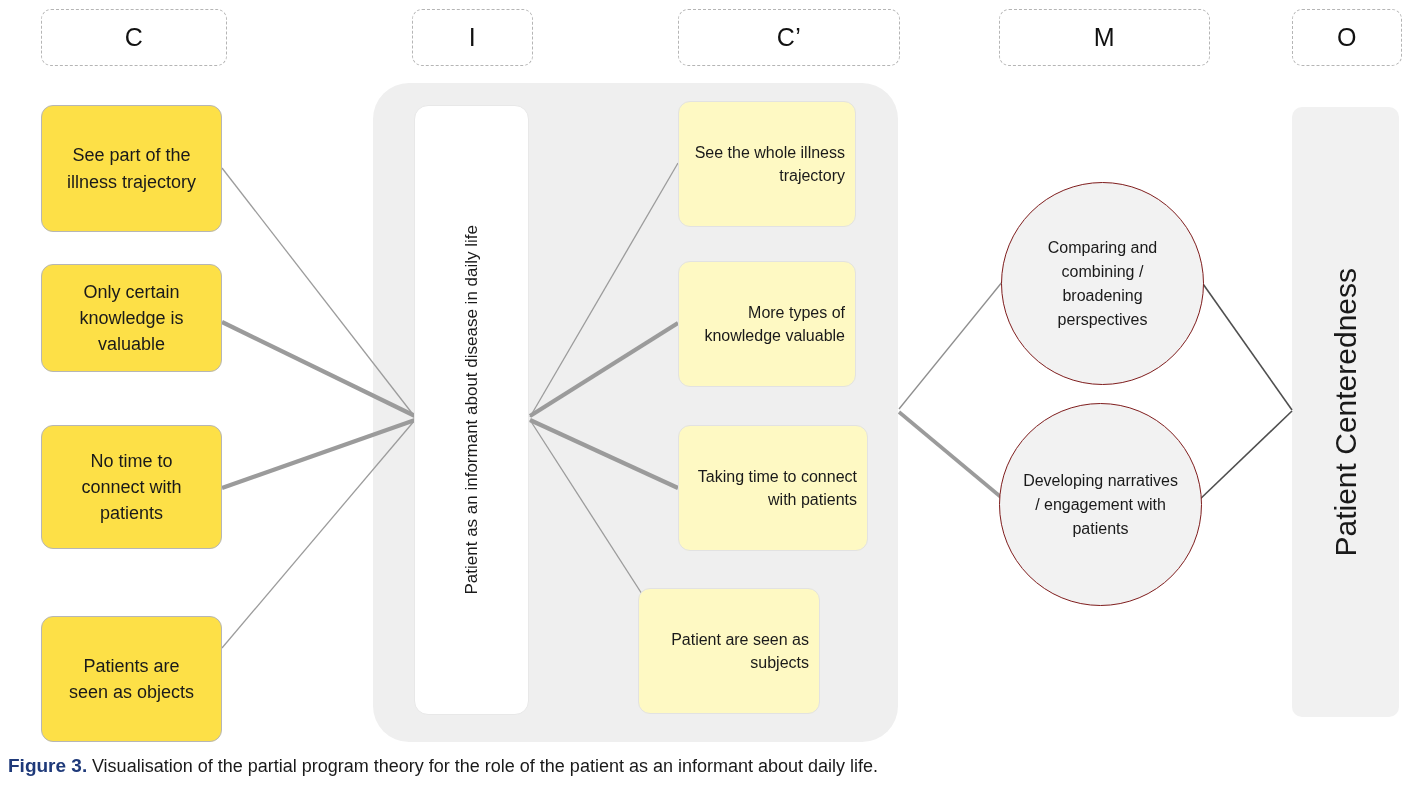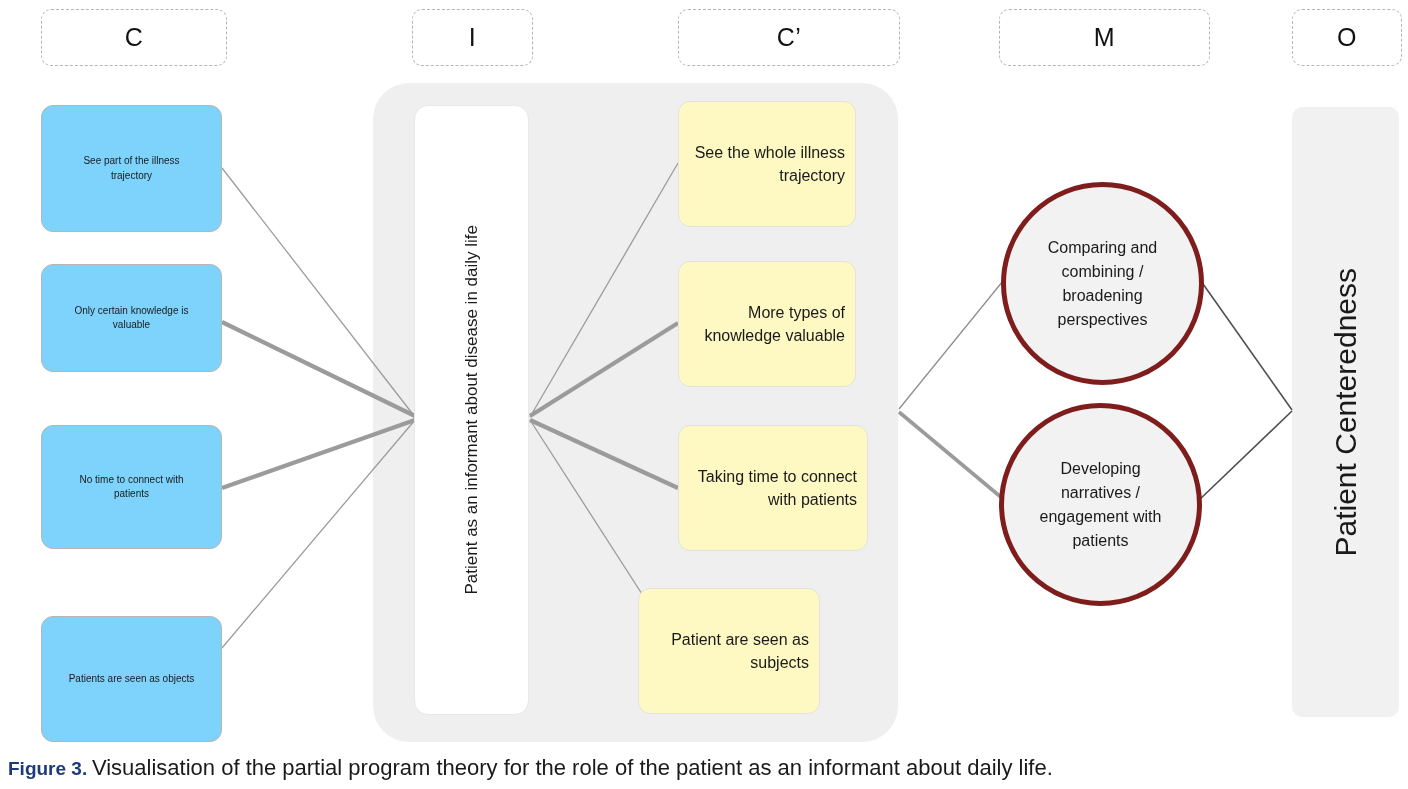--- a/index.html
+++ b/index.html
@@ -14,23 +14,23 @@
     background:#ffffff;display:flex;align-items:center;justify-content:center;
     font-size:25px;color:#111;letter-spacing:.5px;
   }
 
   
   .panel{position:absolute;background:#efefef;border-radius:36px;}
   .panel-o{position:absolute;background:#f1f1f1;border-radius:10px;}
 
   
   .cbox{
-    position:absolute;background:#7dd3fc;border:1px solid #b6b6b6;border-radius:12px;
+    position:absolute;background:#fde047;border:1px solid #b6b6b6;border-radius:12px;
     display:flex;align-items:center;justify-content:center;text-align:center;
-    font-size:10px;line-height:1.45;color:#1a1a1a;padding:4px 24px;box-sizing:border-box;
+    font-size:18px;line-height:1.45;color:#1a1a1a;padding:4px 24px;box-sizing:border-box;
   }
 
   
   .pbox{
     position:absolute;background:#fef9c3;border:1px solid #e2e2e2;border-radius:12px;
     display:flex;align-items:center;justify-content:center;text-align:right;
     font-size:16px;line-height:1.45;color:#1a1a1a;padding:4px 10px;box-sizing:border-box;
   }
 
   
@@ -40,21 +40,21 @@
   }
   .ibox .vtext{
     writing-mode:vertical-rl;
     transform:rotate(180deg);
     font-size:17px;line-height:1.5;text-align:center;white-space:nowrap;
     color:#1a1a1a;
   }
 
   
   .mcircle{
-    position:absolute;border-radius:50%;background:#f2f2f2;border:5px solid #7f1d1d;
+    position:absolute;border-radius:50%;background:#f2f2f2;border:1px solid #7f1d1d;
     display:flex;align-items:center;justify-content:center;text-align:center;
     font-size:16px;line-height:1.5;color:#1a1a1a;box-sizing:border-box;
   }
 
   
   .otext{
     position:absolute;display:flex;align-items:center;justify-content:center;
   }
   .otext .vtext{
     writing-mode:vertical-rl;transform:rotate(180deg);
@@ -64,21 +64,21 @@
   
   #wires{position:absolute;left:0;top:0;width:1408px;height:789px;pointer-events:none;}
 
   
   #caption{
     position:absolute;left:8px;top:755px;width:1392px;
     font-family:"Liberation Serif","DejaVu Serif",serif;
     font-size:19px;color:#1a1a1a;white-space:nowrap;
   }
   #caption .figlabel{font-weight:bold;color:#1f3a7a;font-family:"Liberation Sans",sans-serif;}
-  #caption .captext{font-family:"Liberation Sans","DejaVu Sans",sans-serif;font-size:22px;text-align:right;}
+  #caption .captext{font-family:"Liberation Sans","DejaVu Sans",sans-serif;font-size:18px;text-align:right;}
 </style>
 </head>
 <body>
 
 <div id="stage">
 
   <div class="panel" style="left:373px;top:83px;width:525px;height:659px;"></div>
   <div class="panel-o" style="left:1292px;top:107px;width:107px;height:610px;"></div>
 
   <svg id="wires" viewBox="0 0 1408 789" xmlns="http://www.w3.org/2000/svg">

